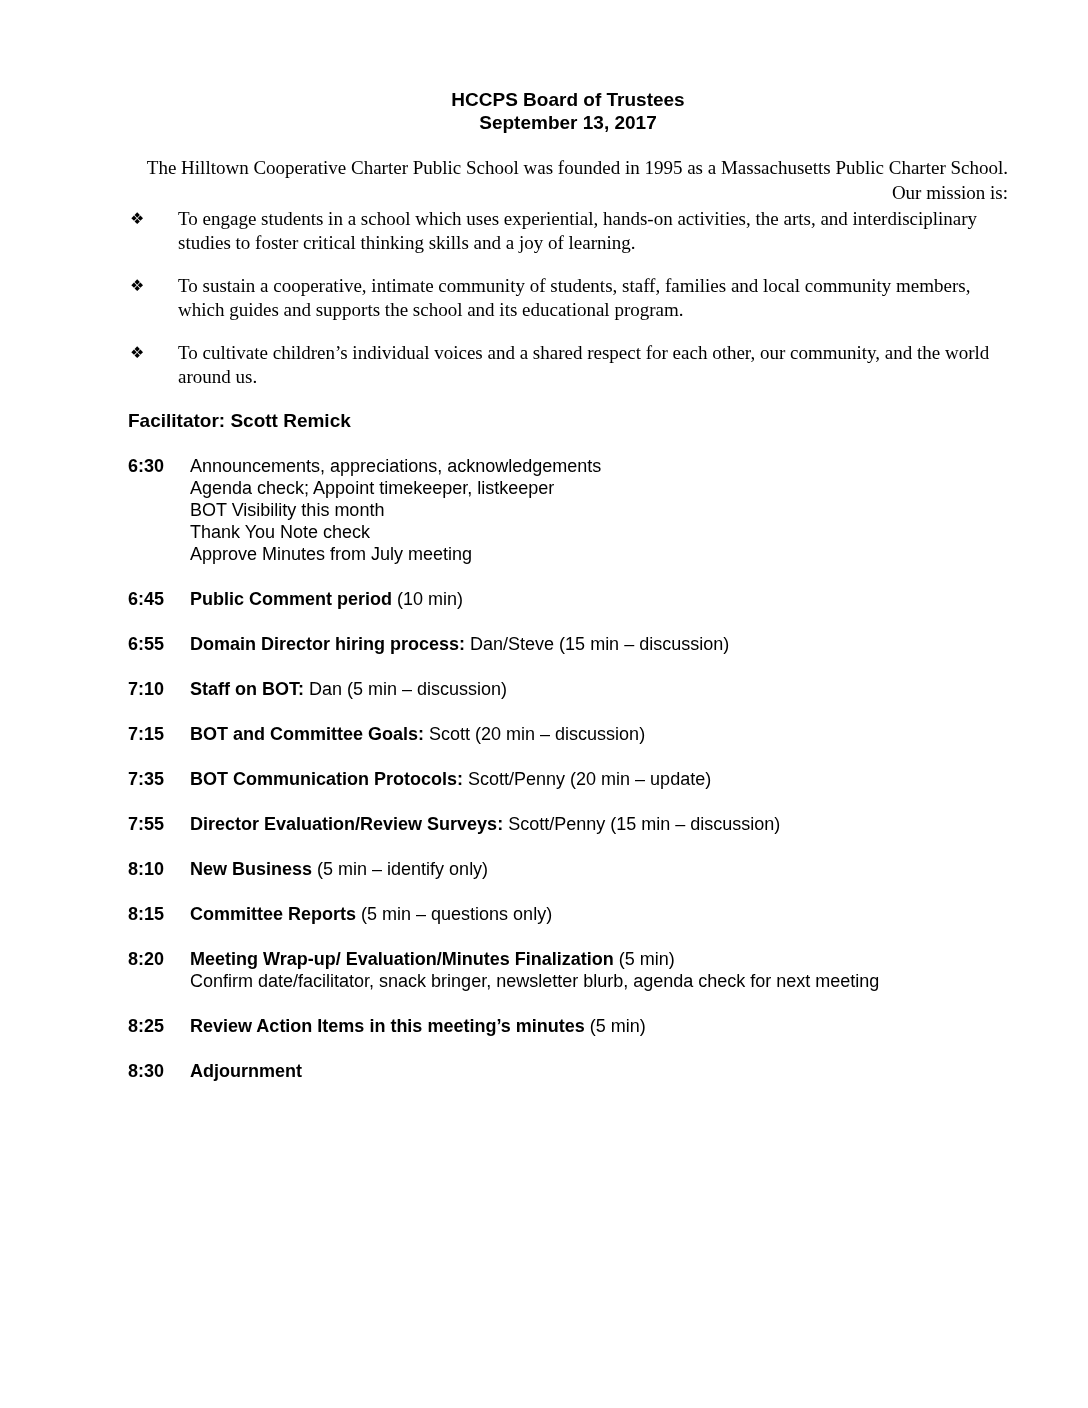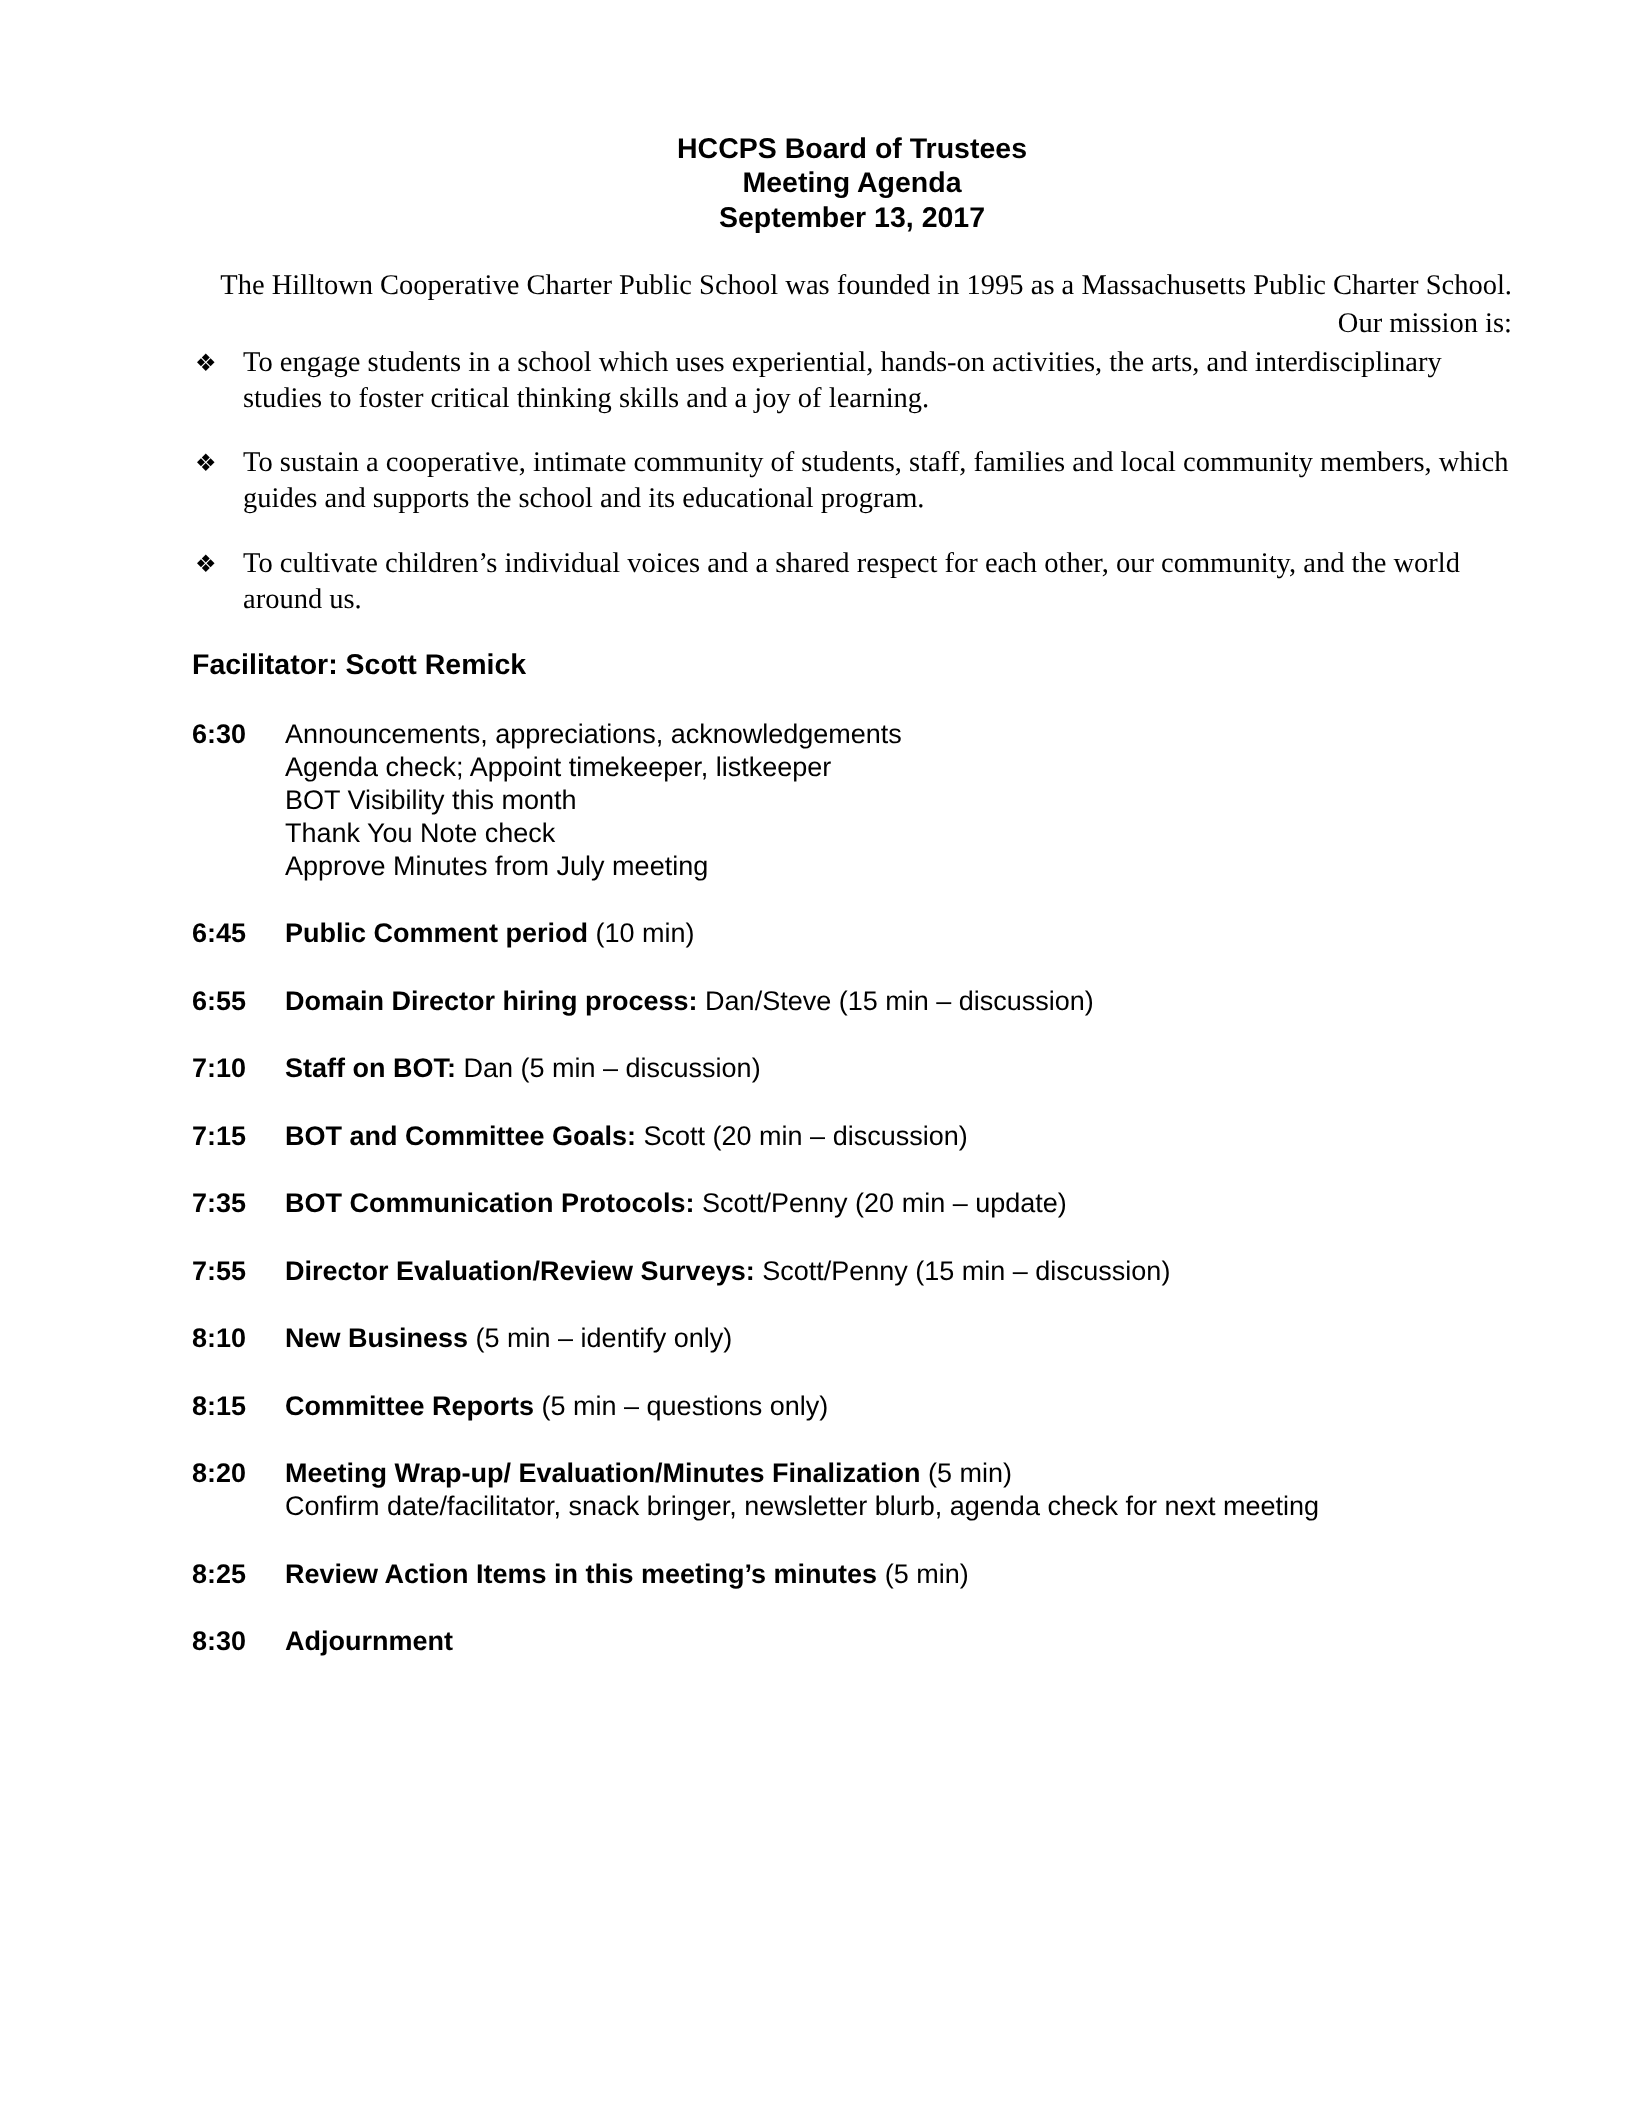--- a/index.html
+++ b/index.html
@@ -48,21 +48,21 @@
   }
   .bullet-item:last-child { margin-bottom: 0; }
   .bullet-glyph {
     flex: 0 0 34px;
     font-family: "DejaVu Sans", sans-serif;
     font-size: 16px;
     line-height: 24px;
     padding-left: 2px;
     box-sizing: border-box;
   }
-  .bullet-text { flex: 1 1 auto; }
+  .bullet-text { flex: 1 1 auto; margin-left: 16px; }
   
   .facilitator {
     font-family: "Liberation Sans", sans-serif;
     font-weight: bold;
     font-size: 19px;
     line-height: 22px;
     margin-top: 21px;
   }
   
   .agenda {
@@ -85,21 +85,20 @@
   .agenda-detail { font-weight: normal; }
   .agenda-subline { font-weight: normal; }
 </style>
 </head>
 <body>
 
 <div class="page">
 
   <header class="doc-header">
     <div>HCCPS Board of Trustees</div>
-    <div>Meeting Agenda</div>
     <div>September 13, 2017</div>
   </header>
 
   <section class="intro">
     <p class="intro-paragraph">The Hilltown Cooperative Charter Public School was founded in 1995 as a Massachusetts Public Charter School.  Our mission is:</p>
 
     <div class="mission-bullets">
       <div class="bullet-item">
         <span class="bullet-glyph">❖</span>
         <span class="bullet-text">To engage students in a school which uses experiential, hands-on activities, the arts, and interdisciplinary studies to foster critical thinking skills and a joy of learning.</span>

